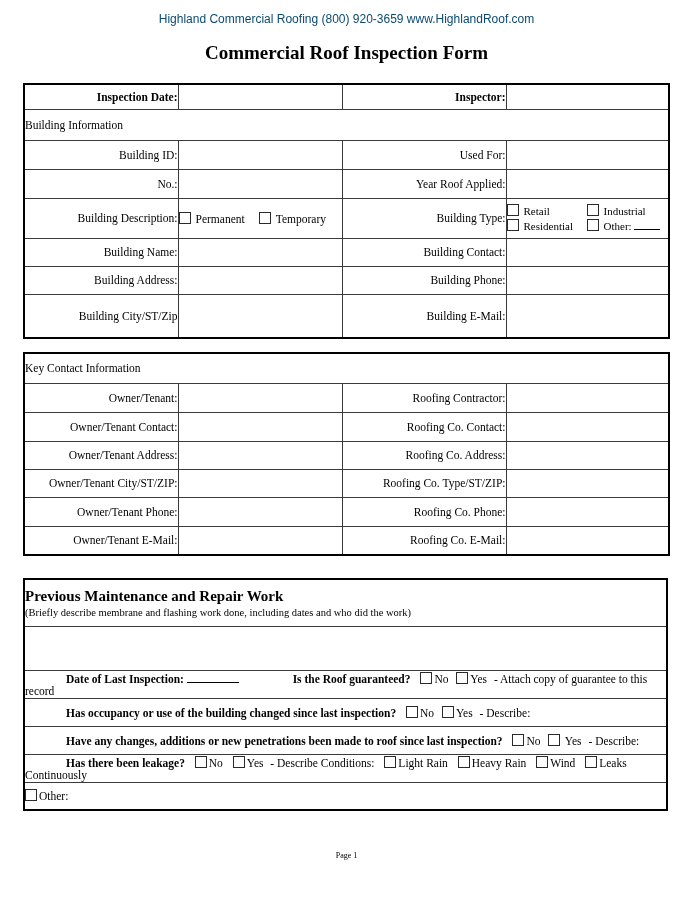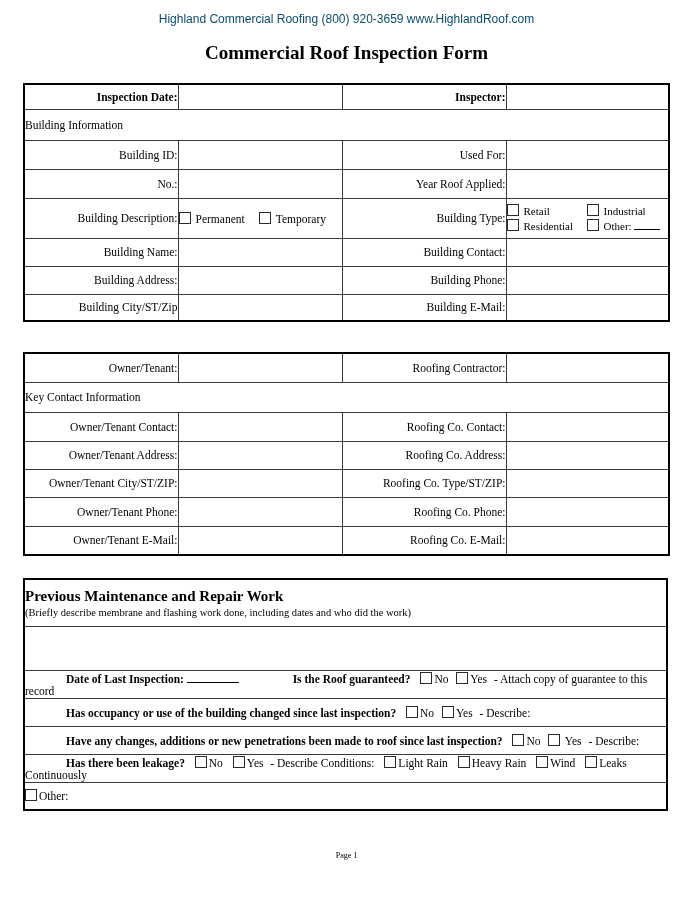--- a/index.html
+++ b/index.html
@@ -158,45 +158,45 @@
       <td class="val"></td>
       <td class="lbl">Building Contact:</td>
       <td class="val"></td>
     </tr>
     <tr style="height:28px;">
       <td class="lbl">Building Address:</td>
       <td class="val"></td>
       <td class="lbl">Building Phone:</td>
       <td class="val"></td>
     </tr>
-    <tr style="height:27px;">
+    <tr style="height:44px;">
       <td class="lbl">Building City/ST/Zip</td>
       <td class="val"></td>
       <td class="lbl">Building E-Mail:</td>
       <td class="val"></td>
     </tr>
   </tbody>
     </table>
 
   <table class="frm t2">
     <colgroup>
         <col class="c1">
         <col class="c2">
         <col class="c3">
         <col class="c4">
       </colgroup>
     <tbody>
-        <tr style="height:29px;">
+        <tr style="height:30px;">
+      <th class="sec" colspan="4">Key Contact Information</th>
+    </tr>
+    <tr style="height:29px;">
       <td class="lbl">Owner/Tenant:</td>
       <td class="val"></td>
       <td class="lbl">Roofing Contractor:</td>
       <td class="val"></td>
-    </tr>
-    <tr style="height:30px;">
-      <th class="sec" colspan="4">Key Contact Information</th>
     </tr>
     <tr style="height:29px;">
       <td class="lbl">Owner/Tenant Contact:</td>
       <td class="val"></td>
       <td class="lbl">Roofing Co. Contact:</td>
       <td class="val"></td>
     </tr>
     <tr style="height:28px;">
       <td class="lbl">Owner/Tenant Address:</td>
       <td class="val"></td>

